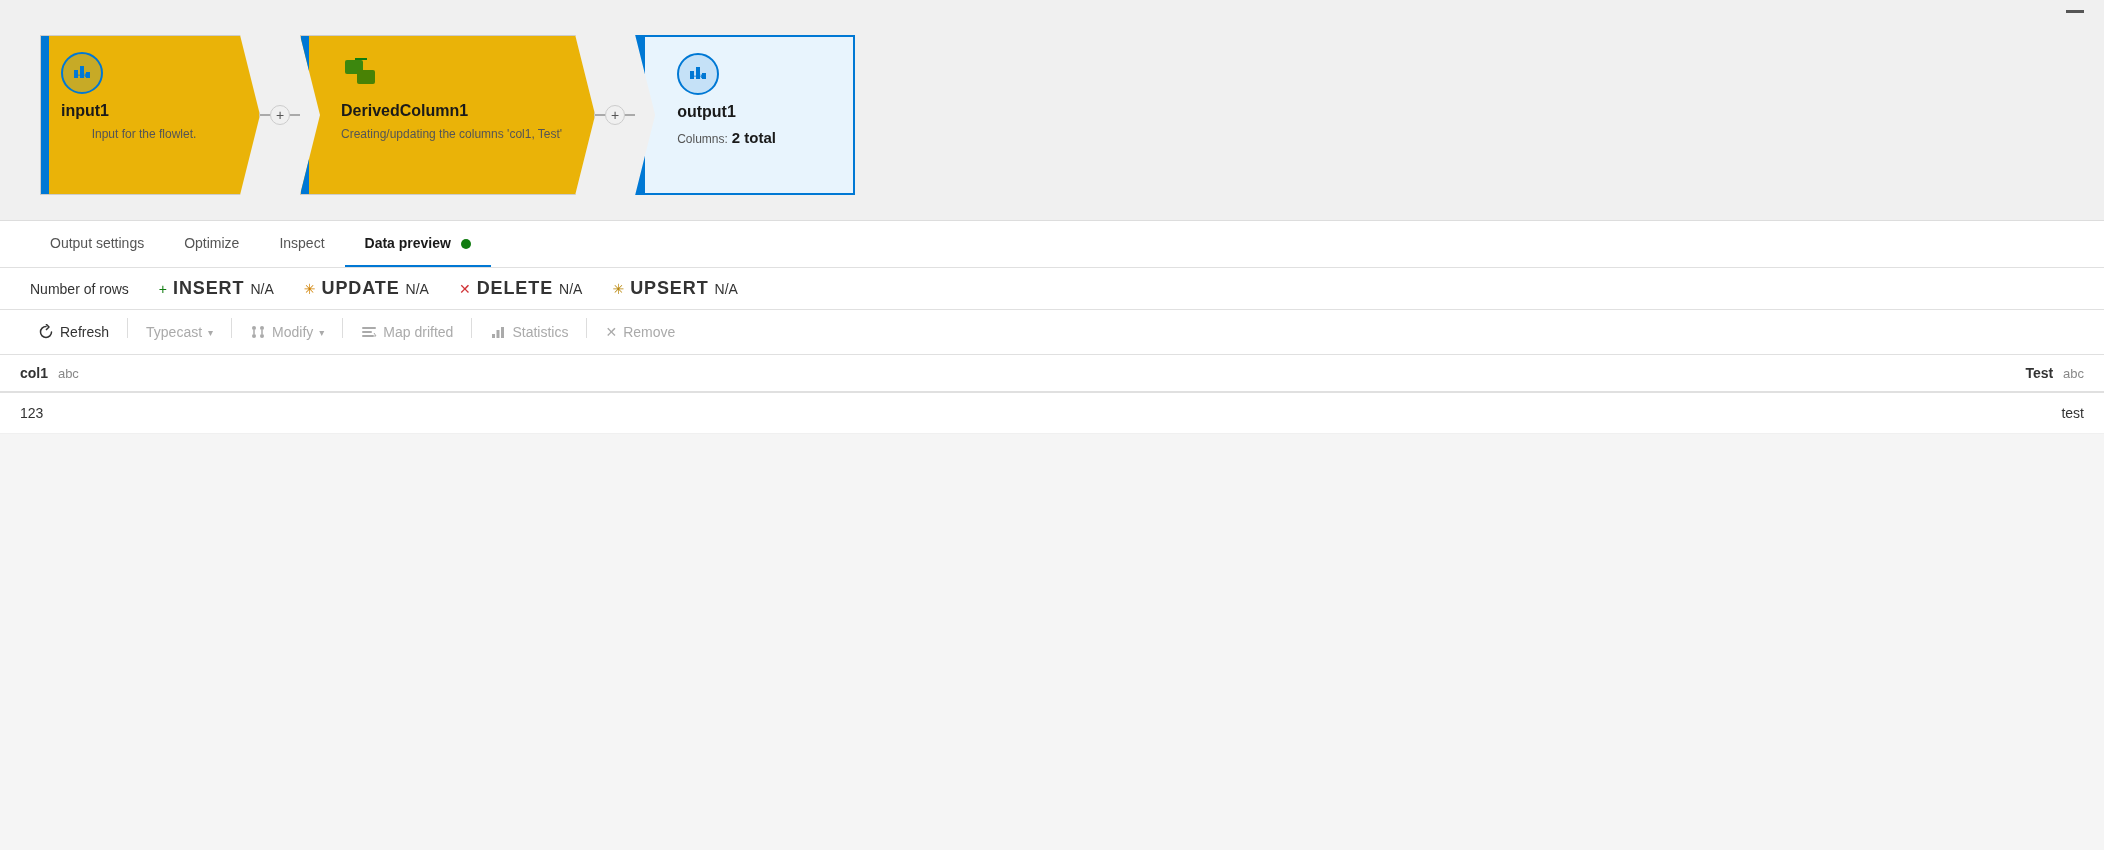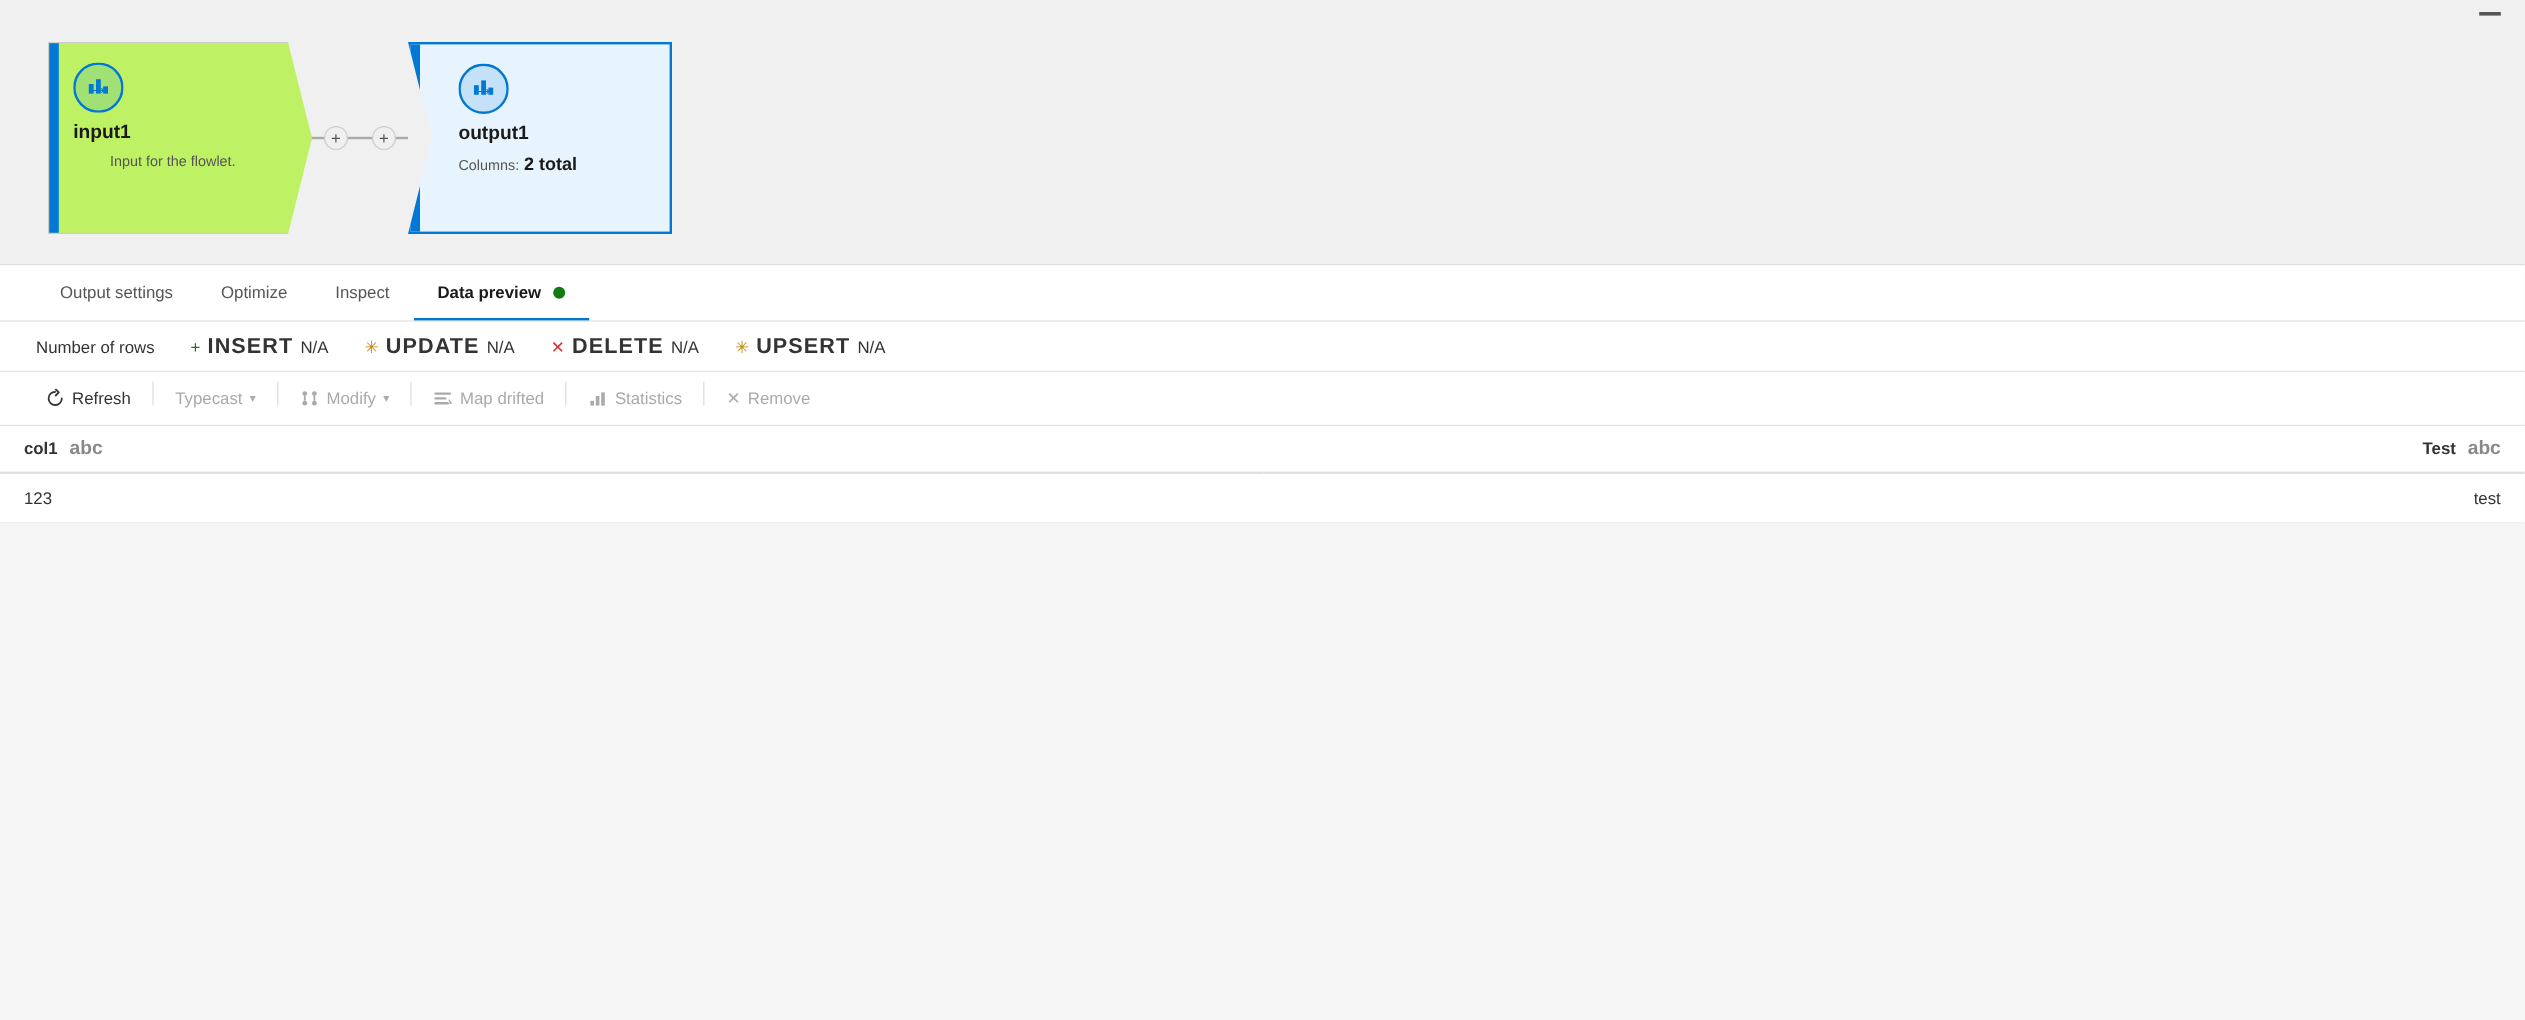--- a/index.html
+++ b/index.html
@@ -23,21 +23,21 @@
     }
 
     .pipeline-node {
       display: flex;
       align-items: stretch;
       position: relative;
     }
 
     
     .node-card {
-      background: #bef264;
+      background: #eab308;
       border: 1px solid #ccc;
       min-width: 220px;
       min-height: 160px;
       display: flex;
       flex-direction: column;
       position: relative;
       clip-path: polygon(0 0, calc(100% - 20px) 0, 100% 50%, calc(100% - 20px) 100%, 0 100%, 20px 50%);
       padding: 16px 32px 16px 40px;
     }
     .node-card.first {
@@ -248,23 +248,23 @@
     .data-table th {
       text-align: left;
       padding: 10px 20px;
       border-bottom: 2px solid #e0e0e0;
       font-weight: 700;
       font-size: 14px;
       background: #fff;
       white-space: nowrap;
     }
     .data-table th .col-type {
-      font-weight: 700;
+      font-weight: 400;
       color: #888;
-      font-size: 16px;
+      font-size: 13px;
       margin-left: 6px;
     }
     .data-table th.right-aligned {
       text-align: right;
     }
     .data-table td {
       padding: 12px 20px;
       border-bottom: 1px solid #f0f0f0;
       font-size: 14px;
       color: #333;
@@ -305,20 +305,35 @@
       <div class="node-subtitle">Input for the flowlet.</div>
     </div>
   </div>
 
   <div class="connector">
     <div class="connector-line">
       <div class="connector-plus">+</div>
     </div>
   </div>
 
+  <div class="pipeline-node">
+    <div class="node-card">
+      <div class="node-blue-bar"></div>
+
+      <div class="node-icon">
+        <svg width="42" height="42" viewBox="0 0 42 42">
+          <rect x="4" y="8" width="18" height="14" rx="2" fill="#107c10" opacity="0.8"></rect>
+          <rect x="16" y="18" width="18" height="14" rx="2" fill="#498205"></rect>
+          <rect x="14" y="6" width="12" height="2" fill="#107c10"></rect>
+        </svg>
+      </div>
+      <div class="node-title">DerivedColumn1</div>
+      <div class="node-subtitle">Creating/updating the columns 'col1, Test'</div>
+    </div>
+  </div>
 
   <div class="connector">
     <div class="connector-line">
       <div class="connector-plus">+</div>
     </div>
   </div>
 
   <div class="pipeline-node">
     <div class="node-card last">
       <div class="node-blue-bar"></div>

